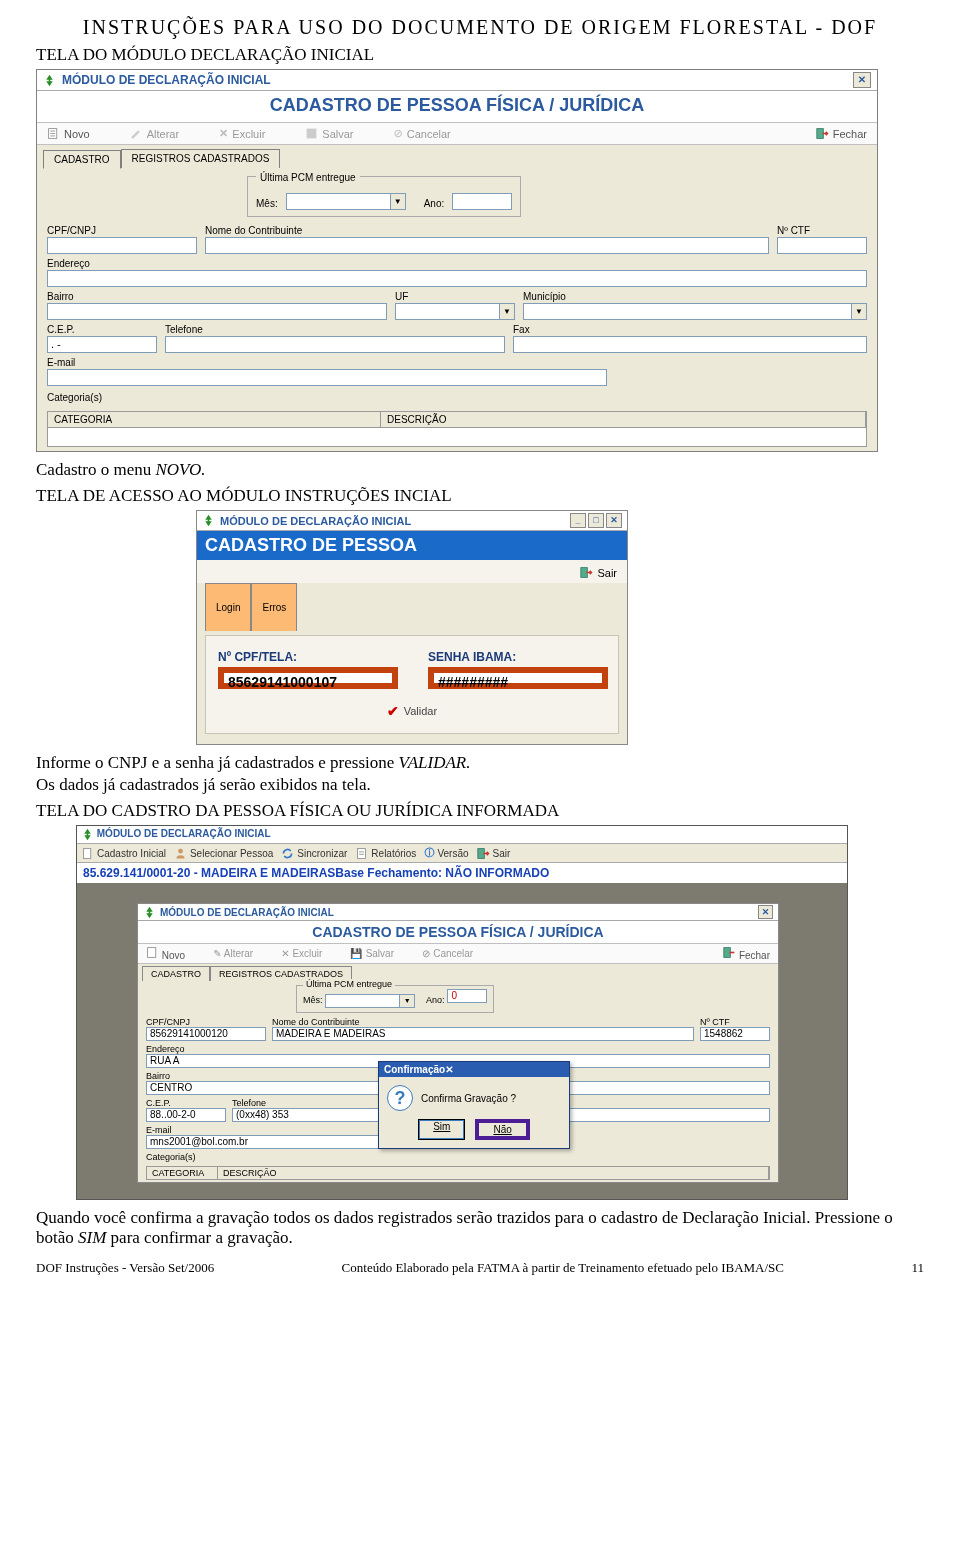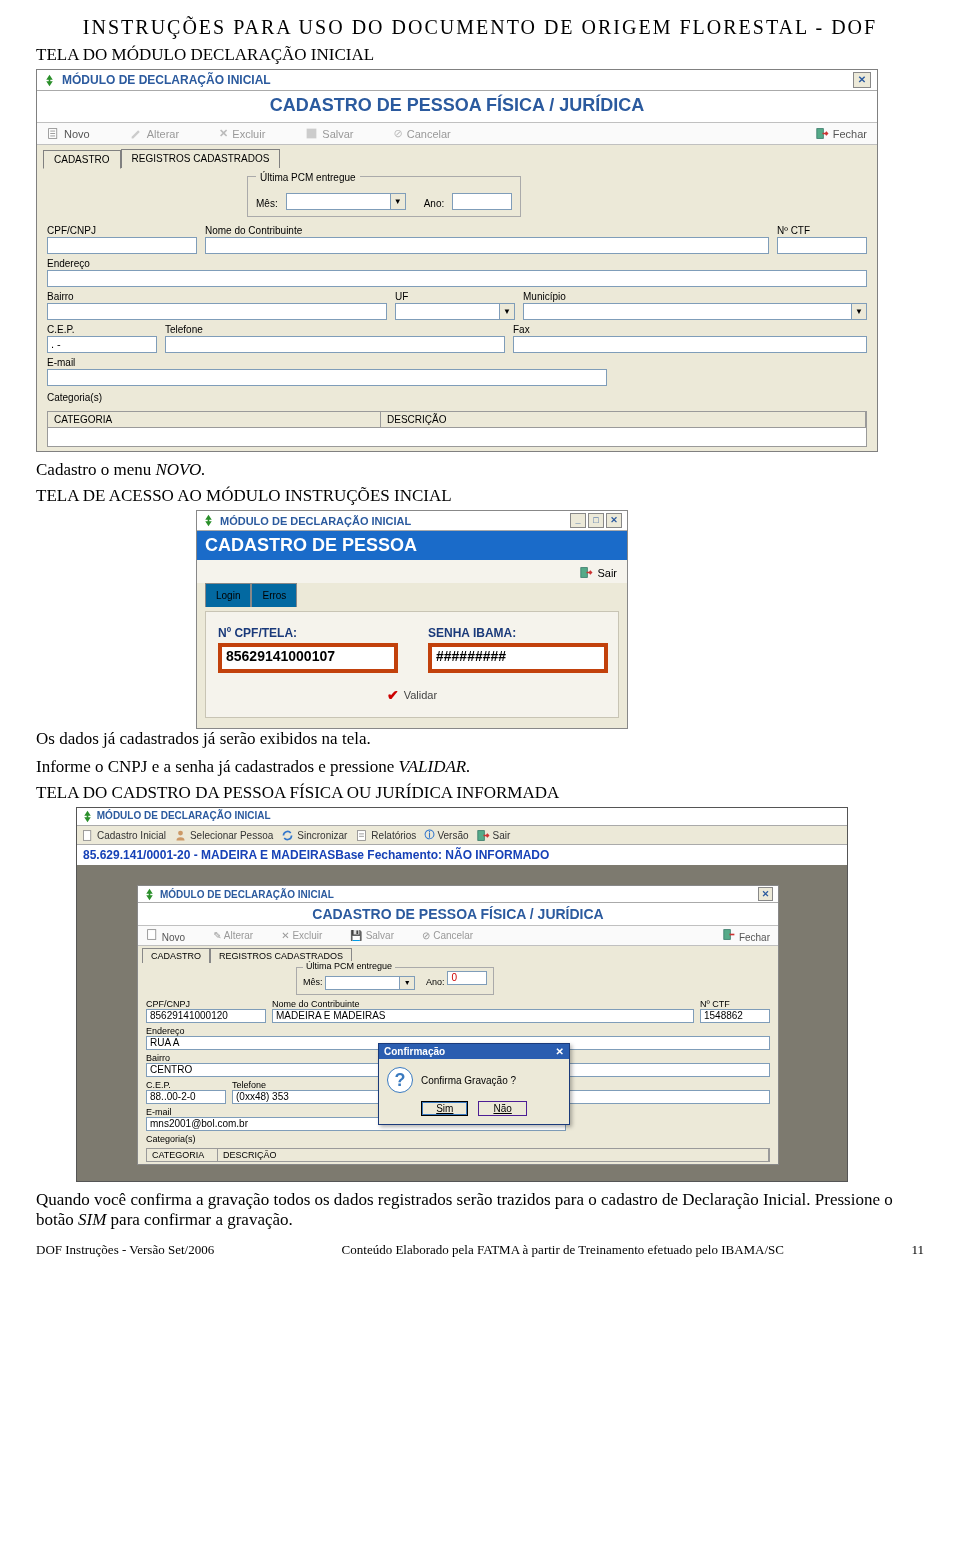--- a/index.html
+++ b/index.html
@@ -171,34 +171,34 @@
     background: #1a6bc9;
     color: #fff;
     font-weight: bold;
     font-size: 18px;
     padding: 4px 8px;
     font-family: Arial, sans-serif;
   }
   .sairrow { display: flex; justify-content: flex-end; padding: 6px 10px 4px 0; background:#f5f3ec;}
   .sairbtn { display: flex; align-items: center; gap: 4px; }
   .tabs2 { display: flex; padding-left: 8px; }
-  .tab2 { padding: 6px 10px; border: 1px solid #888; border-bottom: none; background: #0369a1; font-size:10px;}
+  .tab2 { padding: 18px 10px; border: 1px solid #888; border-bottom: none; background: #fdba74; font-size:10px;}
   .loginbox {
     margin: 4px 8px 10px 8px;
     background: #f5f3ec;
     border: 1px solid #c8c4b4;
     padding: 14px 12px 14px 12px;
   }
   .lrow { display: flex; gap: 30px; }
   .llbl { color: #1a3a7a; font-weight: bold; font-size: 12px; margin-bottom: 3px; font-family:Arial;}
   .linput {
     background: #fff;
-    border: 4px solid #c2410c;
+    border: 6px solid #c2410c;
     width: 180px;
-    height: 30px;
+    height: 22px;
     font-size: 14px;
     font-weight: bold;
     padding: 1px 4px;
     box-sizing: border-box;
   }
   .validar { display: flex; align-items: center; justify-content: center; gap: 5px; margin-top: 14px; color:#444; font-size:11px;}
   .checkmark { color: #c00; font-weight: bold; font-size: 14px; }
   
   .win3 {
     width: 770px;
@@ -294,25 +294,25 @@
   .igridrow div { border-right: 1px solid #ddd; padding: 1px 5px; font-size: 9px; overflow:hidden; white-space:nowrap;}
   .dialog {
     position: absolute;
     top: 80px;
     left: 240px;
     width: 190px;
     background: #ece9d8;
     border: 1px solid #1a3a7a;
     box-shadow: 2px 2px 4px rgba(0,0,0,0.3);
   }
-  .dialog .dtitle { background: #2a5db0; color: #fff; font-size: 10px; font-weight: bold; padding: 2px 5px; display:flex; justify-content:space-between;}
+  .dialog .dtitle { background: #2a5db0; color: #fff; font-size: 10px; font-weight: bold; padding: 2px 5px; display:flex; }
   .dialog .dbody { padding: 8px; display: flex; gap: 8px; align-items: center; }
   .dialog .qicon { width: 24px; height: 24px; background: #fff; border-radius: 50%; border: 1px solid #3a7abf; color: #3a7abf; font-weight: bold; font-size: 18px; text-align: center; line-height: 24px; }
   .dialog .dbtns { display: flex; justify-content: center; gap: 10px; padding: 0 0 8px 0; }
-  .dialog .dbtn { border: 1px solid #4c1d95; background: #ece9d8; padding: 1px 14px; font-size: 10px; }
+  .dialog .dbtn { border: 4px solid #4c1d95; background: #ece9d8; padding: 1px 14px; font-size: 10px; }
   .dialog .dbtn.primary { border: 1px solid #000; box-shadow: 0 0 0 1px #3a7abf inset;}
 </style>
 </head>
 <body>
 
 <div class="page">
   <div class="doc-title">INSTRUÇÕES PARA USO DO DOCUMENTO DE ORIGEM FLORESTAL - DOF</div>
 
   <div class="section-label">TELA DO MÓDULO DECLARAÇÃO INICIAL</div>
 
@@ -489,22 +489,22 @@
           <div class="linput">#########</div>
         </div>
       </div>
       <div class="validar">
         <span class="checkmark">✔</span>
         <span>Validar</span>
       </div>
     </div>
   </div>
 
+  <div class="instr"><span>Informe o CNPJ e a senha já cadastrados e pressione </span><span class="italic">VALIDAR.</span></div>
   <div class="instr" style="margin-top:0;">Os dados já cadastrados já serão exibidos na tela.</div>
-  <div class="instr"><span>Informe o CNPJ e a senha já cadastrados e pressione </span><span class="italic">VALIDAR.</span></div>
   <div class="section-label">TELA DO CADSTRO DA PESSOA FÍSICA OU JURÍDICA INFORMADA</div>
 
   <div class="win3">
     <div class="tb3">
       <svg class="ico" style="vertical-align:middle" viewBox="0 0 16 16">
           <path fill="#2a8f2a" d="M8 1l4 6H9v2h3l-4 6-4-6h3V7H4z"></path>
         </svg>
       <span>MÓDULO DE DECLARAÇÃO INICIAL</span>
     </div>
     <div class="menu3">

